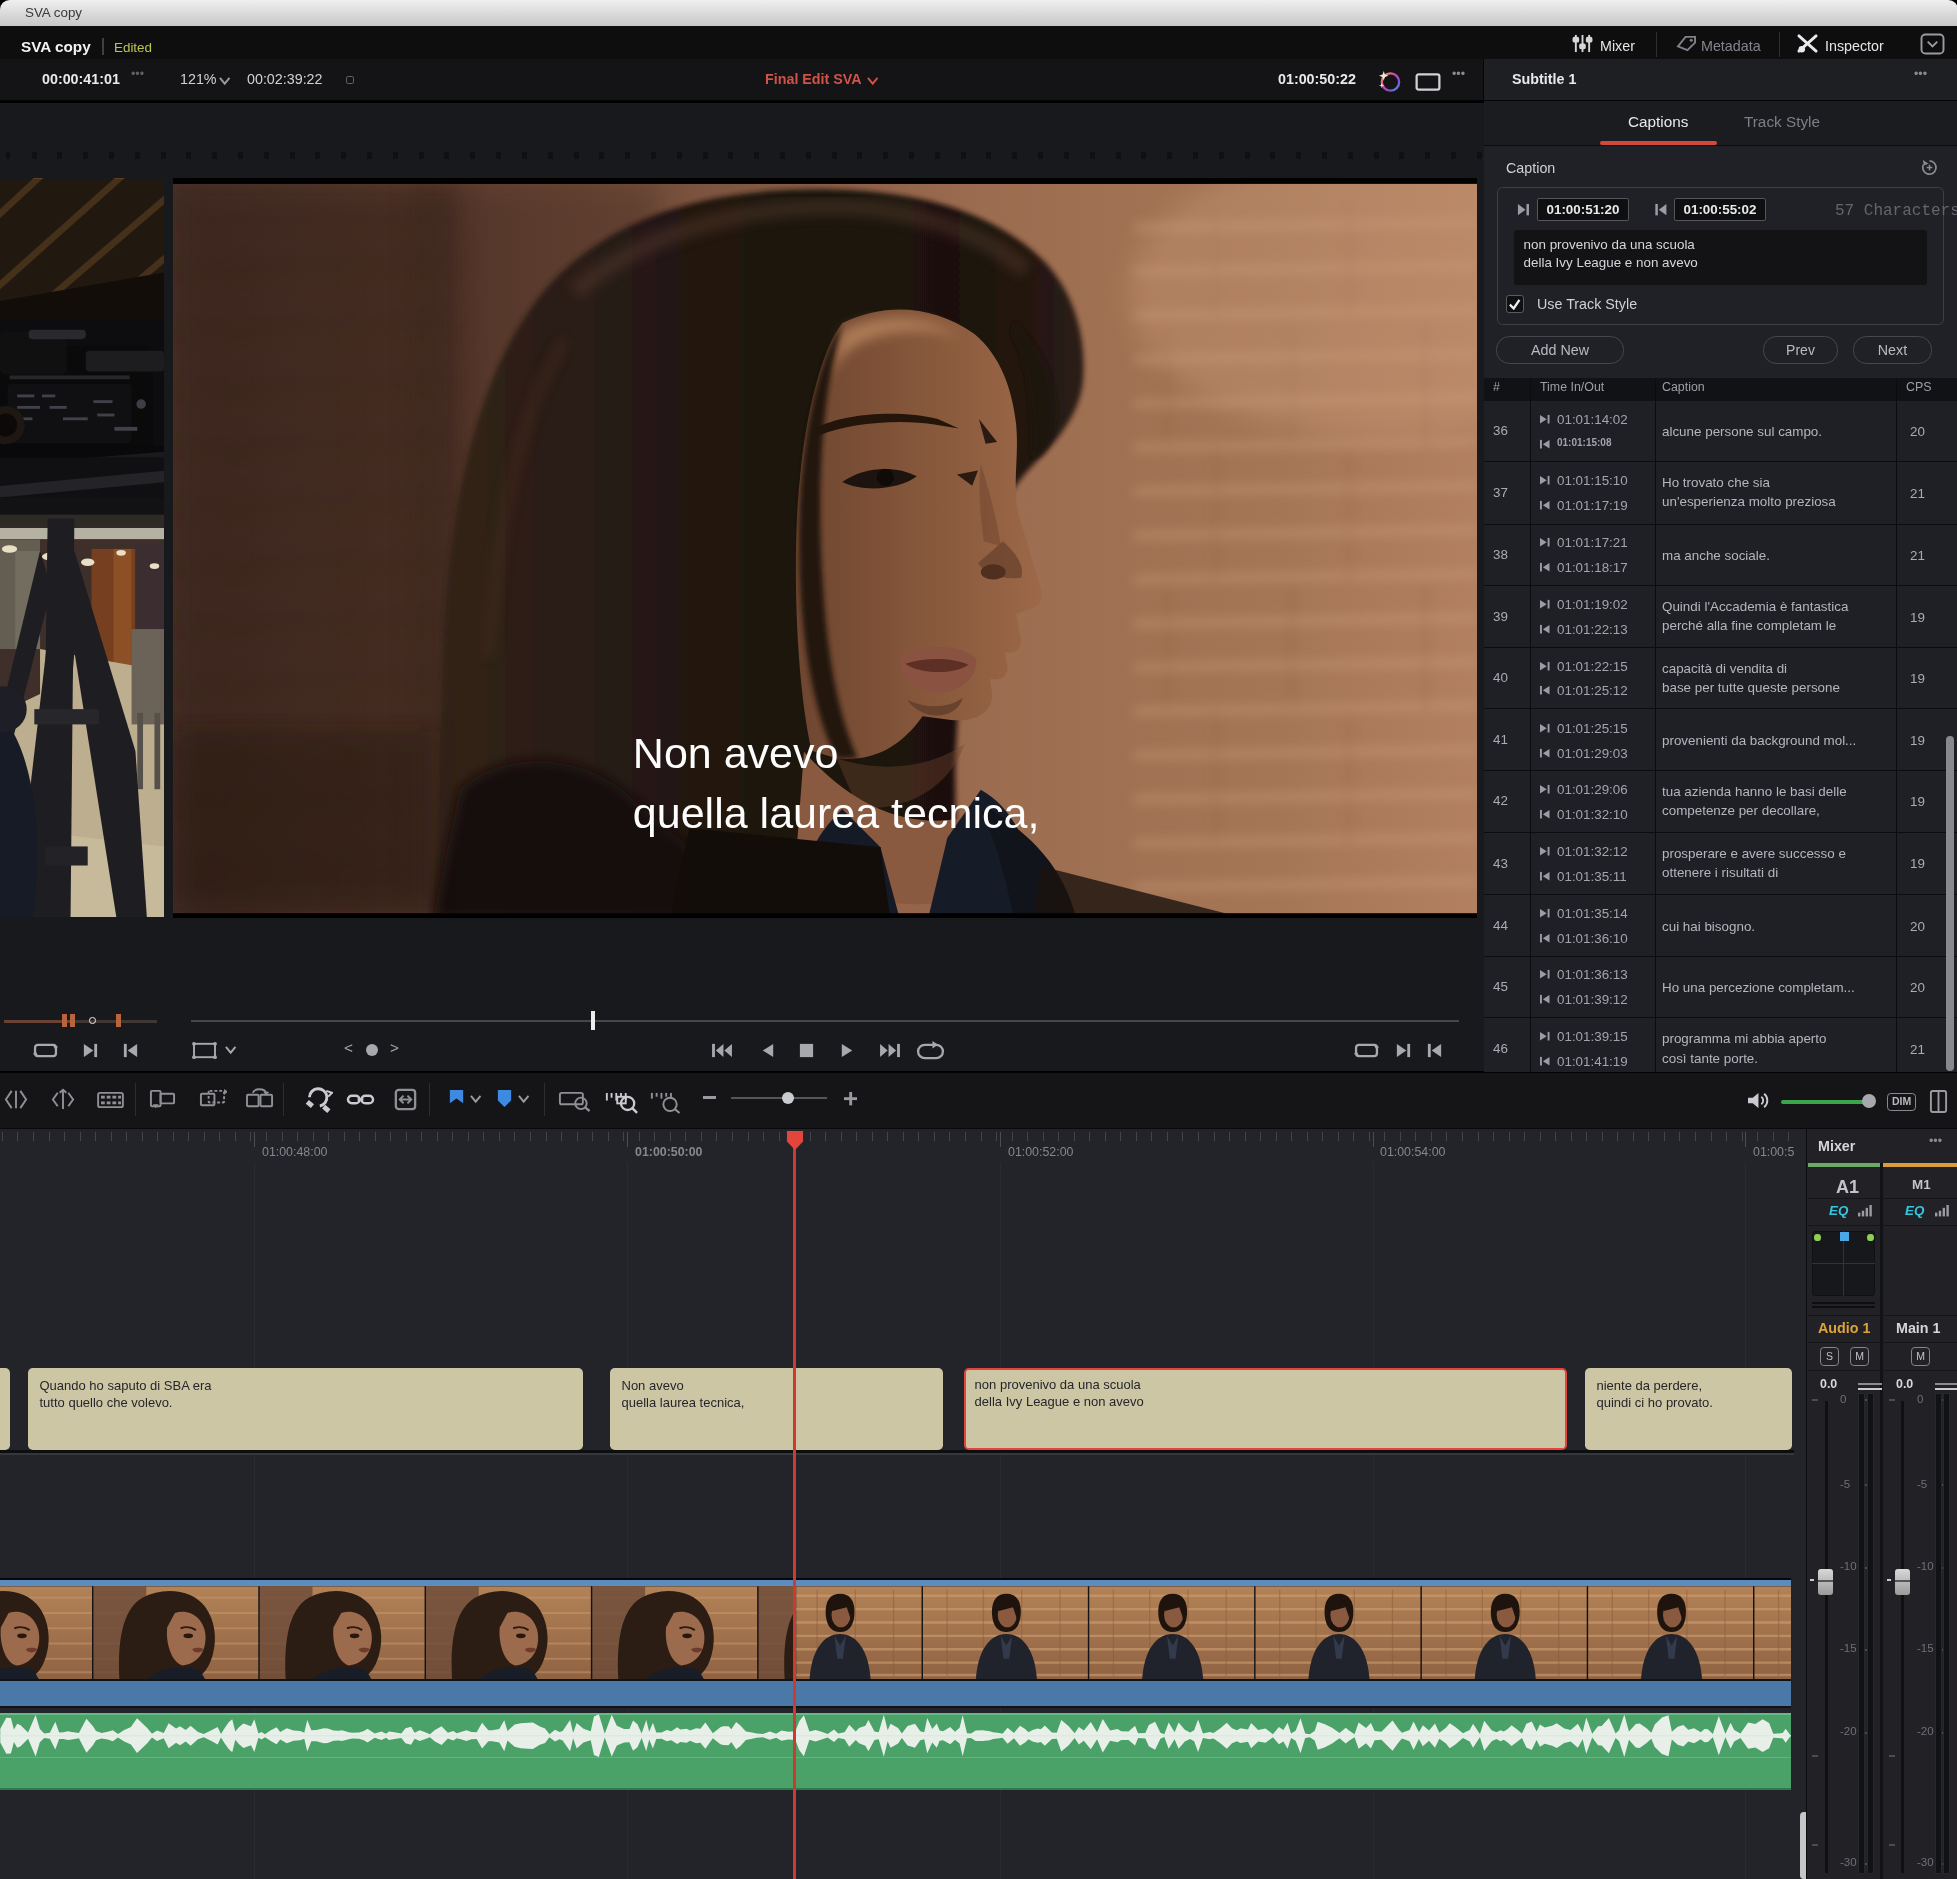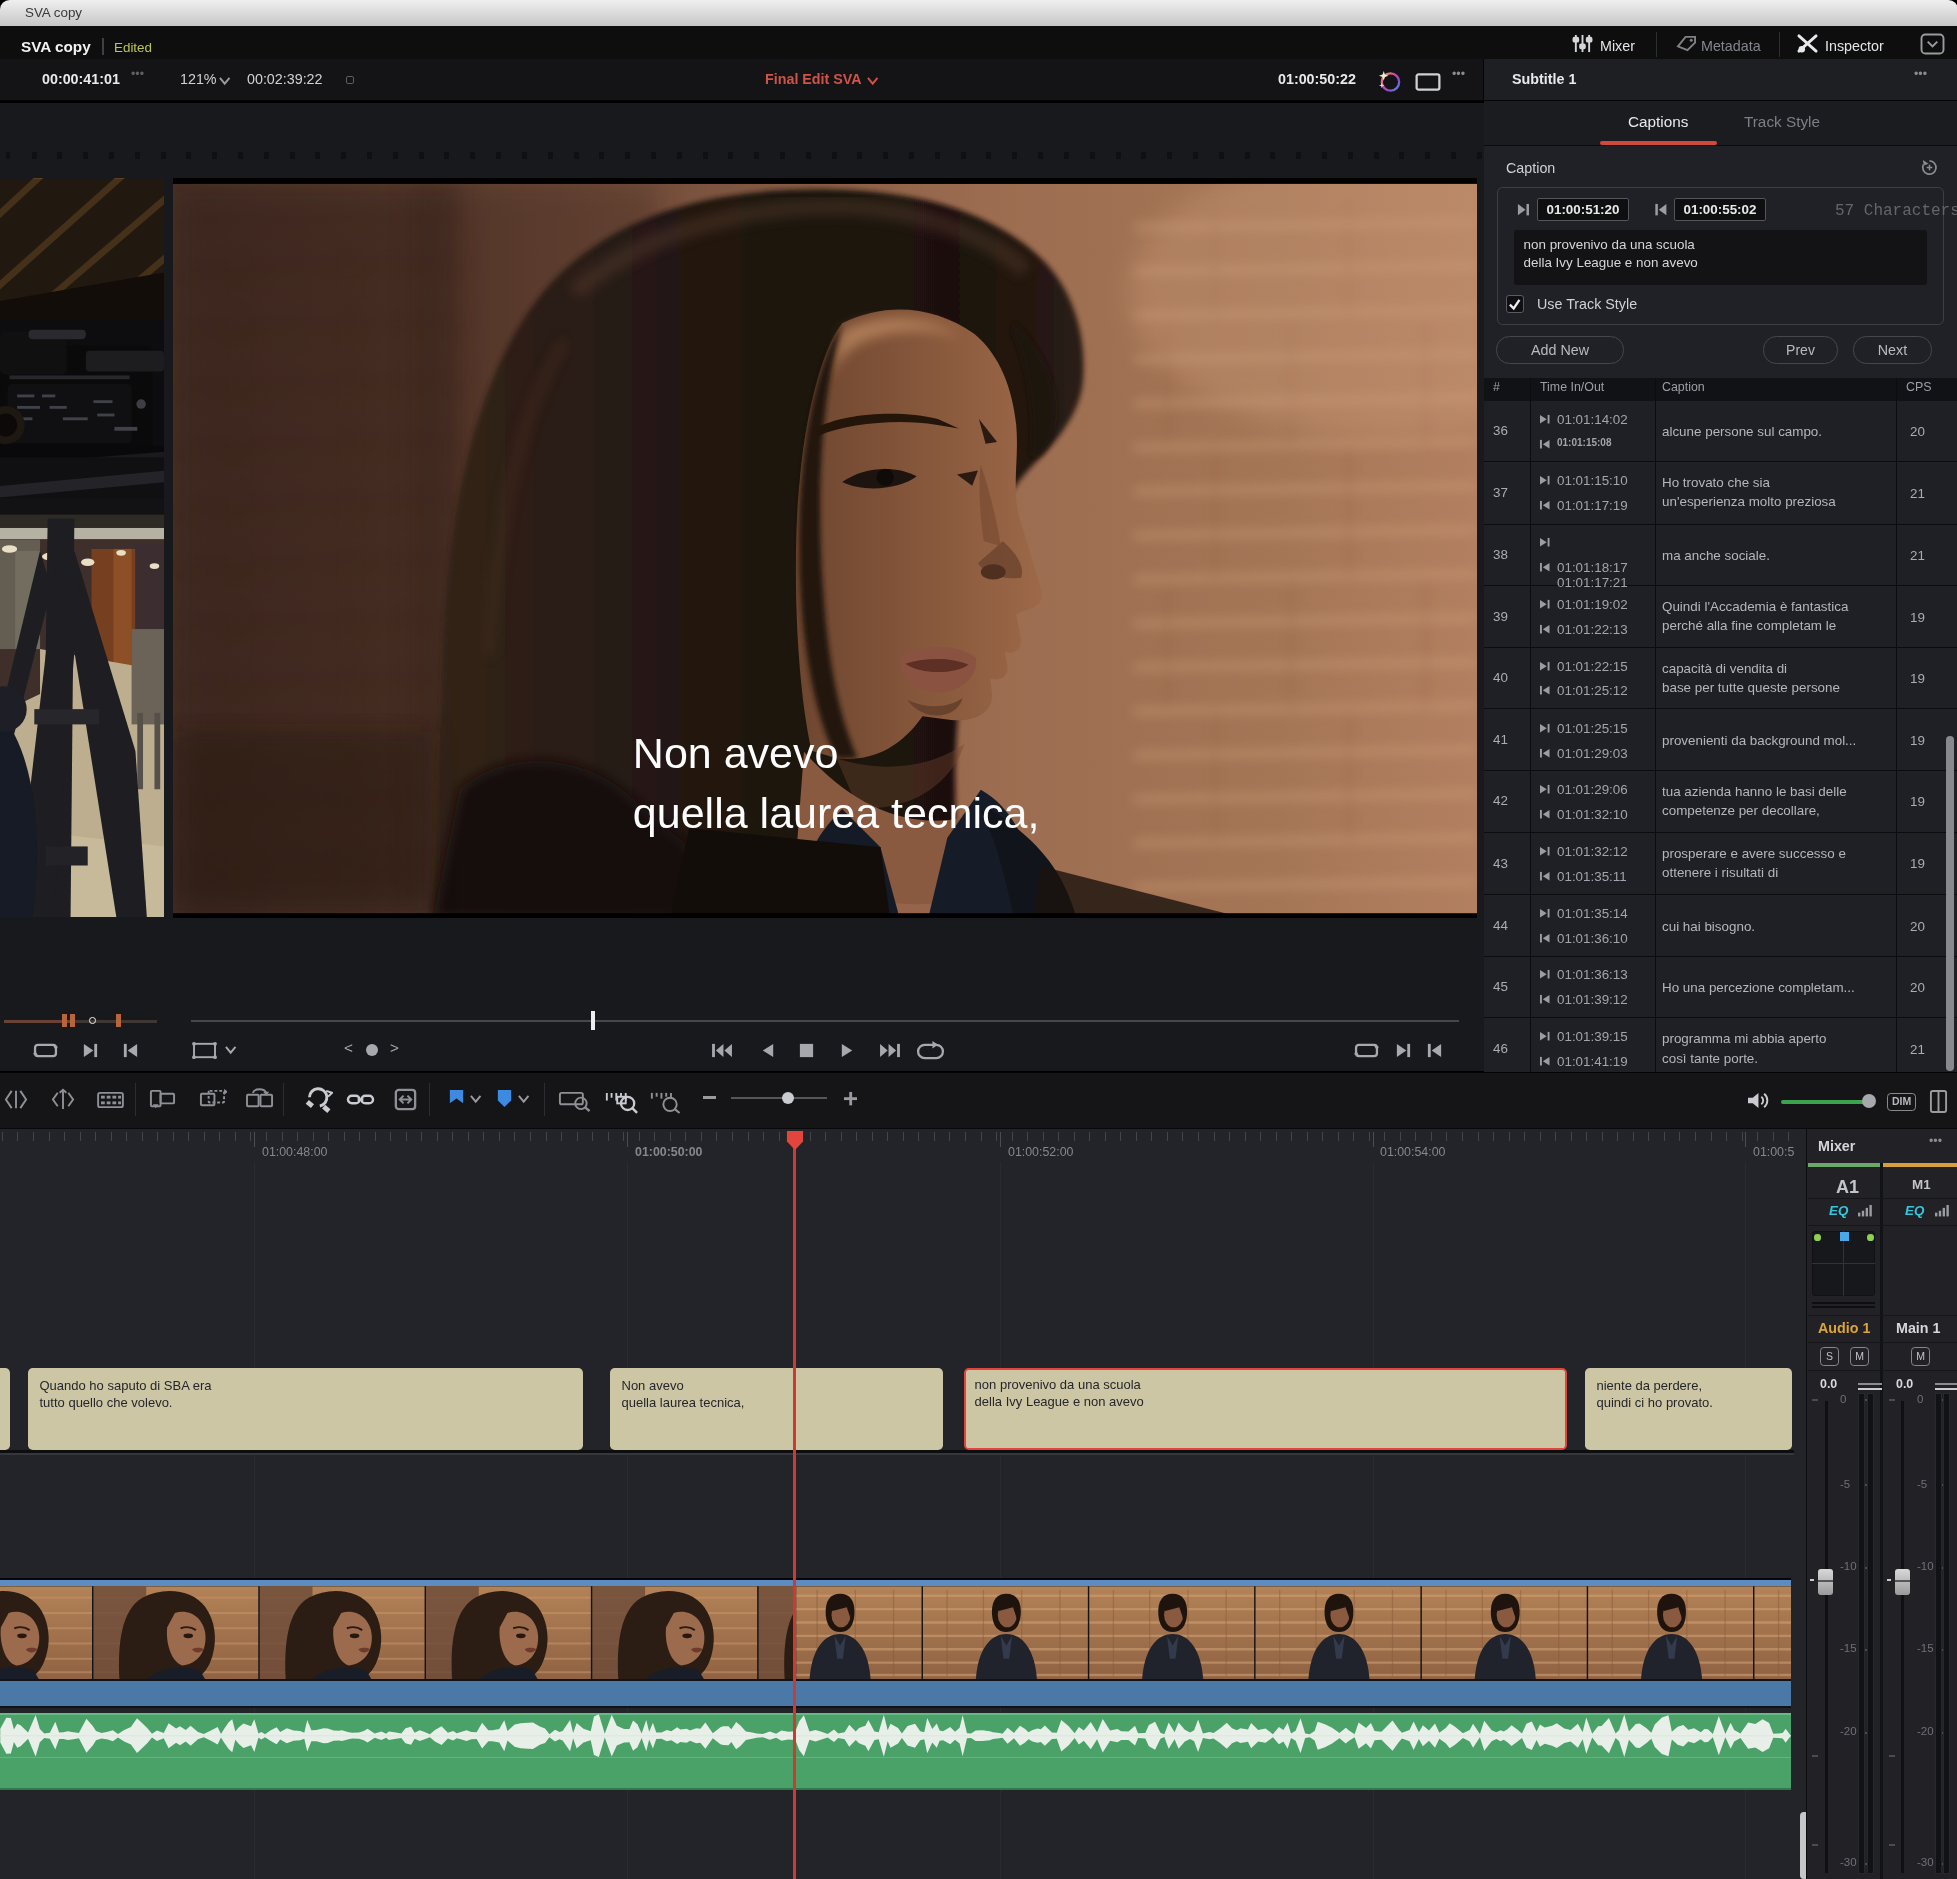--- a/index.html
+++ b/index.html
@@ -497,21 +497,21 @@
 <div class="abs" style="left:1557px;top:498px;font-size:13.4px;color:#a2a4ab;font-weight:400;white-space:nowrap;">01:01:17:19</div>
 <div class="abs" style="left:1662px;top:475px;font-size:13.4px;color:#b4b6bc;font-weight:400;white-space:nowrap;">Ho trovato che sia</div>
 <div class="abs" style="left:1662px;top:494px;font-size:13.4px;color:#b4b6bc;font-weight:400;white-space:nowrap;">un'esperienza molto preziosa</div>
 <div class="abs" style="left:1910px;top:486px;font-size:13.4px;color:#aaacb2;font-weight:400;white-space:nowrap;">21</div>
 <div class="abs" style="left:1484px;top:525px;width:474px;height:61px;background:#1f2026;border-bottom:1px solid #0b0c0e"></div>
 <div class="abs" style="left:1493px;top:547px;font-size:13.4px;color:#aaacb2;font-weight:400;white-space:nowrap;">38</div>
 <svg class="abs" style="left:1539px;top:536px" width="11.5" height="12.4" viewBox="0 0 12 13">
     <path d="M1 2 L8 6.5 L1 11 Z" fill="#9b9da4"></path>
     <rect x="9" y="2" width="2" height="9" fill="#9b9da4"></rect>
   </svg>
-<div class="abs" style="left:1557px;top:535px;font-size:13.4px;color:#a2a4ab;font-weight:400;white-space:nowrap;margin-top:40px;">01:01:17:21</div>
+<div class="abs" style="left:1557px;top:535px;font-size:13.4px;color:#a2a4ab;font-weight:400;white-space:nowrap;">01:01:17:21</div>
 <svg class="abs" style="left:1539px;top:561px" width="11.5" height="12.4" viewBox="0 0 12 13">
     <path d="M11 2 L4 6.5 L11 11 Z" fill="#9b9da4"></path>
     <rect x="1" y="2" width="2" height="9" fill="#9b9da4"></rect>
   </svg>
 <div class="abs" style="left:1557px;top:560px;font-size:13.4px;color:#a2a4ab;font-weight:400;white-space:nowrap;">01:01:18:17</div>
 <div class="abs" style="left:1662px;top:548px;font-size:13.4px;color:#b4b6bc;font-weight:400;white-space:nowrap;">ma anche sociale.</div>
 <div class="abs" style="left:1910px;top:548px;font-size:13.4px;color:#aaacb2;font-weight:400;white-space:nowrap;">21</div>
 <div class="abs" style="left:1484px;top:587px;width:474px;height:61px;background:#1f2026;border-bottom:1px solid #0b0c0e"></div>
 <div class="abs" style="left:1493px;top:609px;font-size:13.4px;color:#aaacb2;font-weight:400;white-space:nowrap;">39</div>
 <svg class="abs" style="left:1539px;top:598px" width="11.5" height="12.4" viewBox="0 0 12 13">

